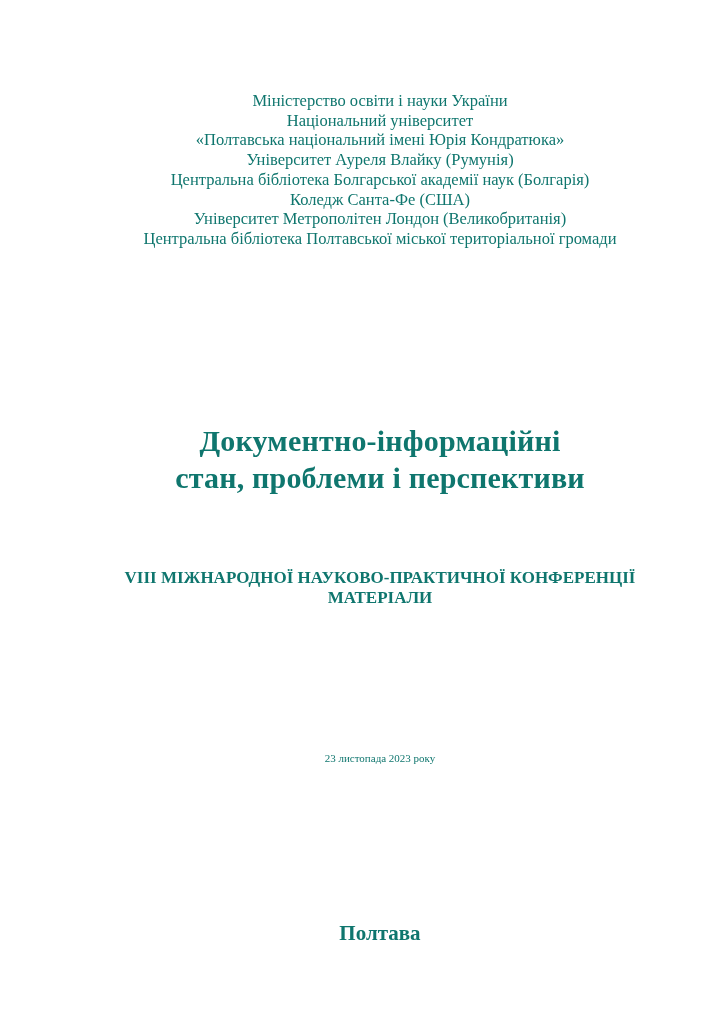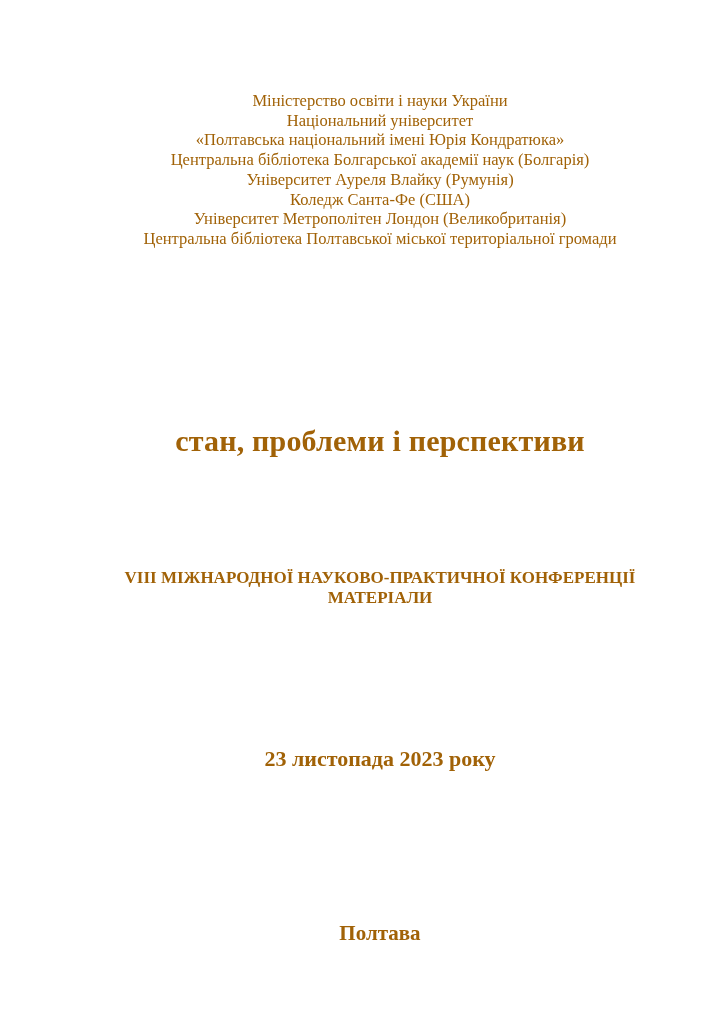--- a/index.html
+++ b/index.html
@@ -5,21 +5,21 @@
     html, body {
       margin: 0;
       padding: 0;
       background: #ffffff;
     }
     .page {
       position: relative;
       width: 724px;
       height: 1024px;
       background: #ffffff;
-      color: #a16207;
+      color: #0f766e;
       font-family: "Liberation Serif", "DejaVu Serif", serif;
       overflow: hidden;
     }
     .content-col {
       position: absolute;
       left: 85px;
       width: 590px;
       text-align: center;
       margin: 0;
     }
@@ -37,48 +37,49 @@
       letter-spacing: 0.2px;
     }
     .subtitle {
       top: 568px;
       font-size: 17px;
       line-height: 19.5px;
       font-weight: bold;
     }
     .date {
       top: 749px;
-      font-size: 22px;
+      font-size: 11px;
       line-height: 19px;
-      font-weight: bold;
+      font-weight: normal;
     }
     .city {
       top: 924px;
       font-size: 21px;
       line-height: 19px;
       font-weight: bold;
     }
   </style>
 </head>
 <body>
 
 <div class="page">
 
   <div class="content-col institutions">
     <div>Міністерство освіти і науки України</div>
     <div>Національний університет</div>
     <div>«Полтавська національний імені Юрія Кондратюка»</div>
+    <div>Університет Ауреля Влайку (Румунія)</div>
     <div>Центральна бібліотека Болгарської академії наук (Болгарія)</div>
-    <div>Університет Ауреля Влайку (Румунія)</div>
     <div>Коледж Санта-Фе (США)</div>
     <div>Університет Метрополітен Лондон (Великобританія)</div>
     <div>Центральна бібліотека Полтавської міської територіальної громади</div>
   </div>
 
   <h1 class="content-col title">
+    <div>Документно-інформаційні</div>
     <div>стан, проблеми і перспективи</div>
   </h1>
 
   <div class="content-col subtitle">
     <div>VIII МІЖНАРОДНОЇ НАУКОВО-ПРАКТИЧНОЇ КОНФЕРЕНЦІЇ</div>
     <div>МАТЕРІАЛИ</div>
   </div>
 
   <div class="content-col date">23 листопада 2023 року</div>
 

